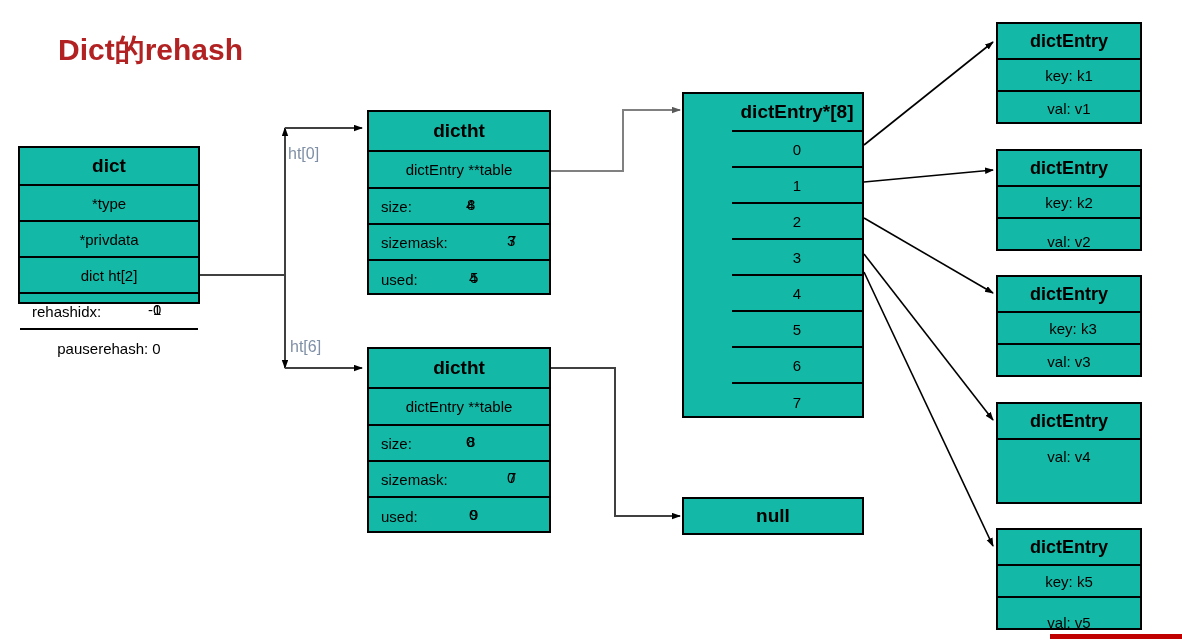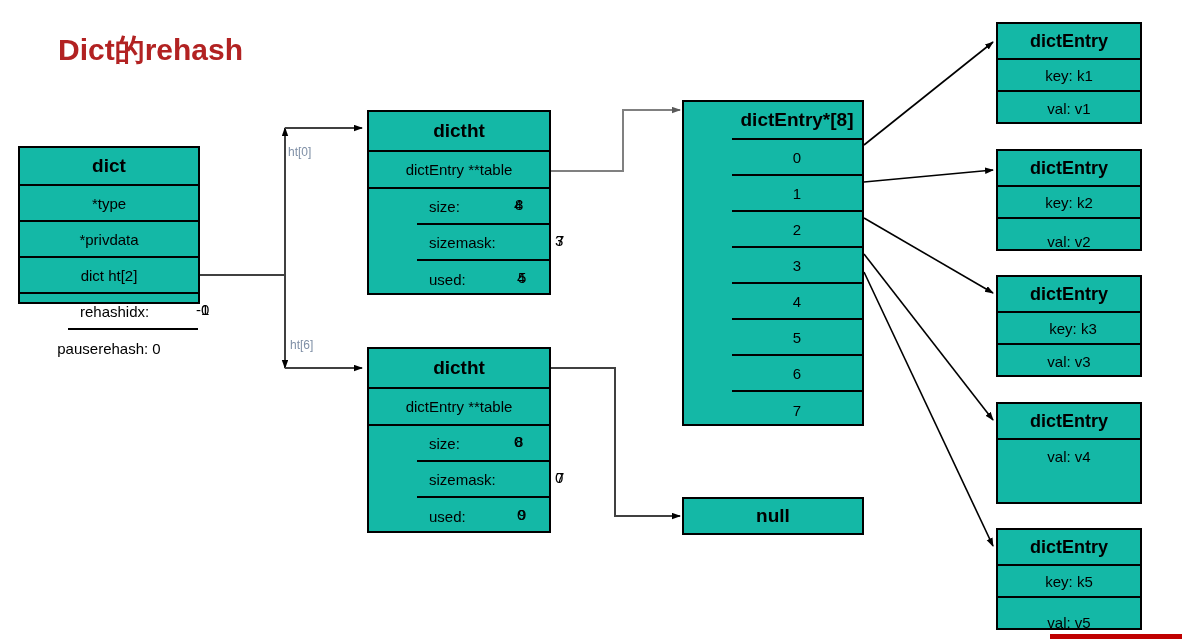--- a/index.html
+++ b/index.html
@@ -54,21 +54,20 @@
     position: relative;
   }
   .row:last-child { border-bottom: none; }
   .row.header {
     font-weight: bold;
     font-size: 19px;
   }
   .row.kv {
     justify-content: flex-start;
     padding-left: 12px;
-    margin-left: 48px;
   }
   .row .kv-label { }
   .row .kv-val {
     position: absolute;
   }
   .row .kv-val .stack {
     position: relative;
     display: inline-block;
   }
   .row .kv-val .stack span {
@@ -82,21 +81,21 @@
   svg#wires {
     position: absolute;
     left: 0; top: 0;
     width: 1182px;
     height: 641px;
     pointer-events: none;
   }
 
   .ht-label {
     position: absolute;
-    font-size: 12px;
+    font-size: 16px;
     color: #7F8FA6;
     white-space: nowrap;
   }
 
   .bottom-bar {
     position: absolute;
     background: #C00000;
   }
 </style>
 </head>
@@ -230,21 +229,21 @@
       <span class="kv-label">used:</span>
       <span class="kv-val" style="left:100px;">
         <span class="stack" style="width:12px; height:18px;">
           <span>0</span>
           <span style="left:1px;">9</span>
         </span>
       </span>
     </div>
   </div>
 
-  <div class="box" style="left:682px; top:100px; width:182px; height:326px;padding-left:48px;">
+  <div class="box" style="left:682px; top:92px; width:182px; height:326px;padding-left:48px;">
     <div class="row header" style="height:38px;">dictEntry*[8]</div>
     <div class="row" style="height:36px;">0</div>
     <div class="row" style="height:36px;">1</div>
     <div class="row" style="height:36px;">2</div>
     <div class="row" style="height:36px;">3</div>
     <div class="row" style="height:36px;">4</div>
     <div class="row" style="height:36px;">5</div>
     <div class="row" style="height:36px;">6</div>
     <div class="row" style="height:36px;">7</div>
   </div>

